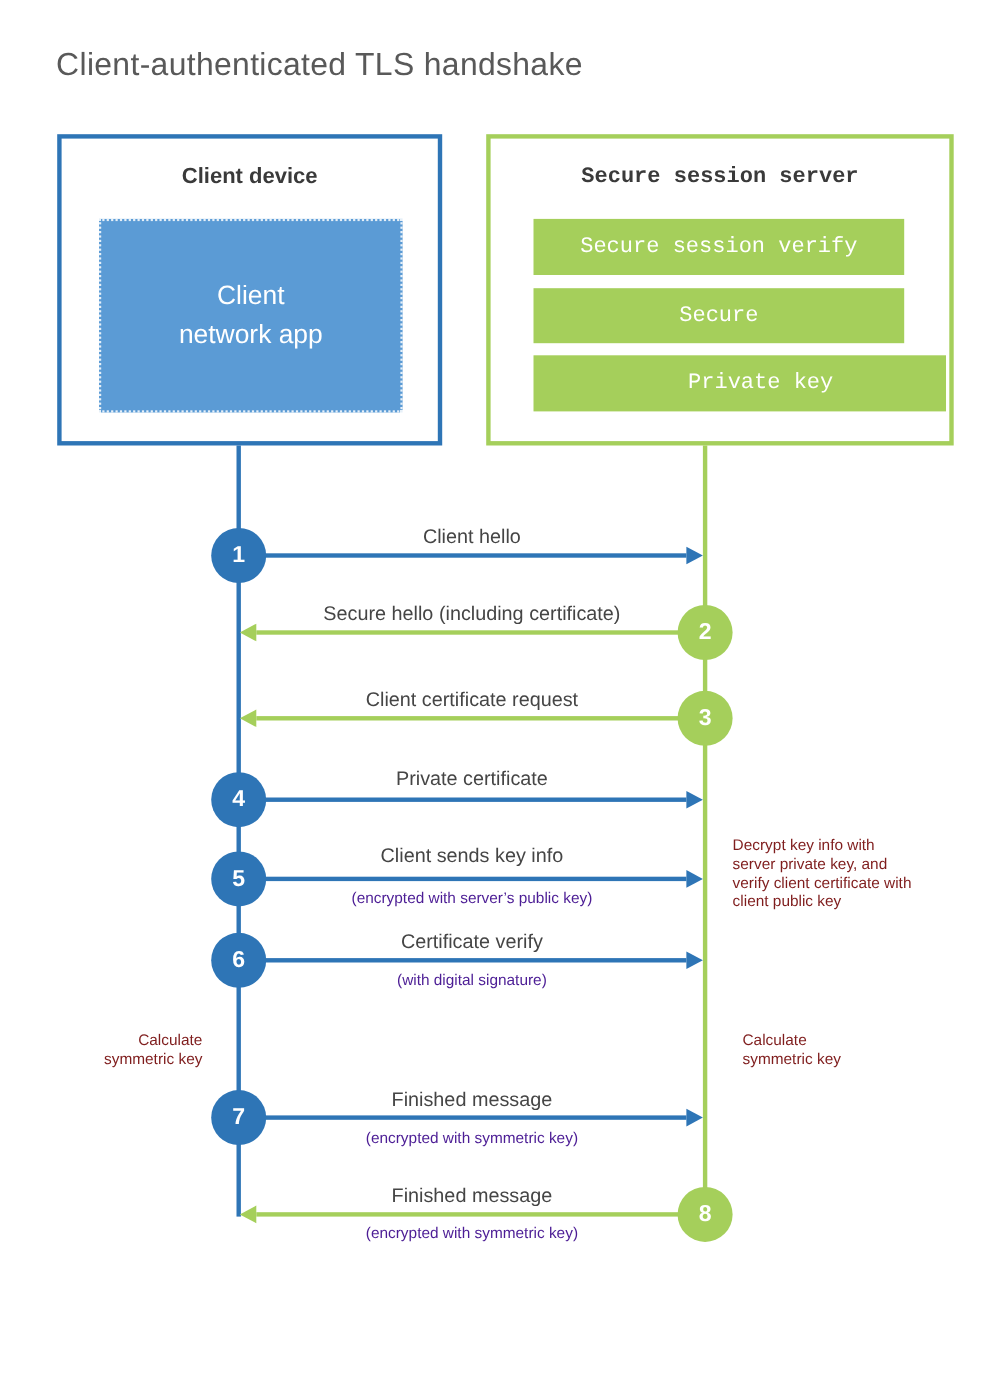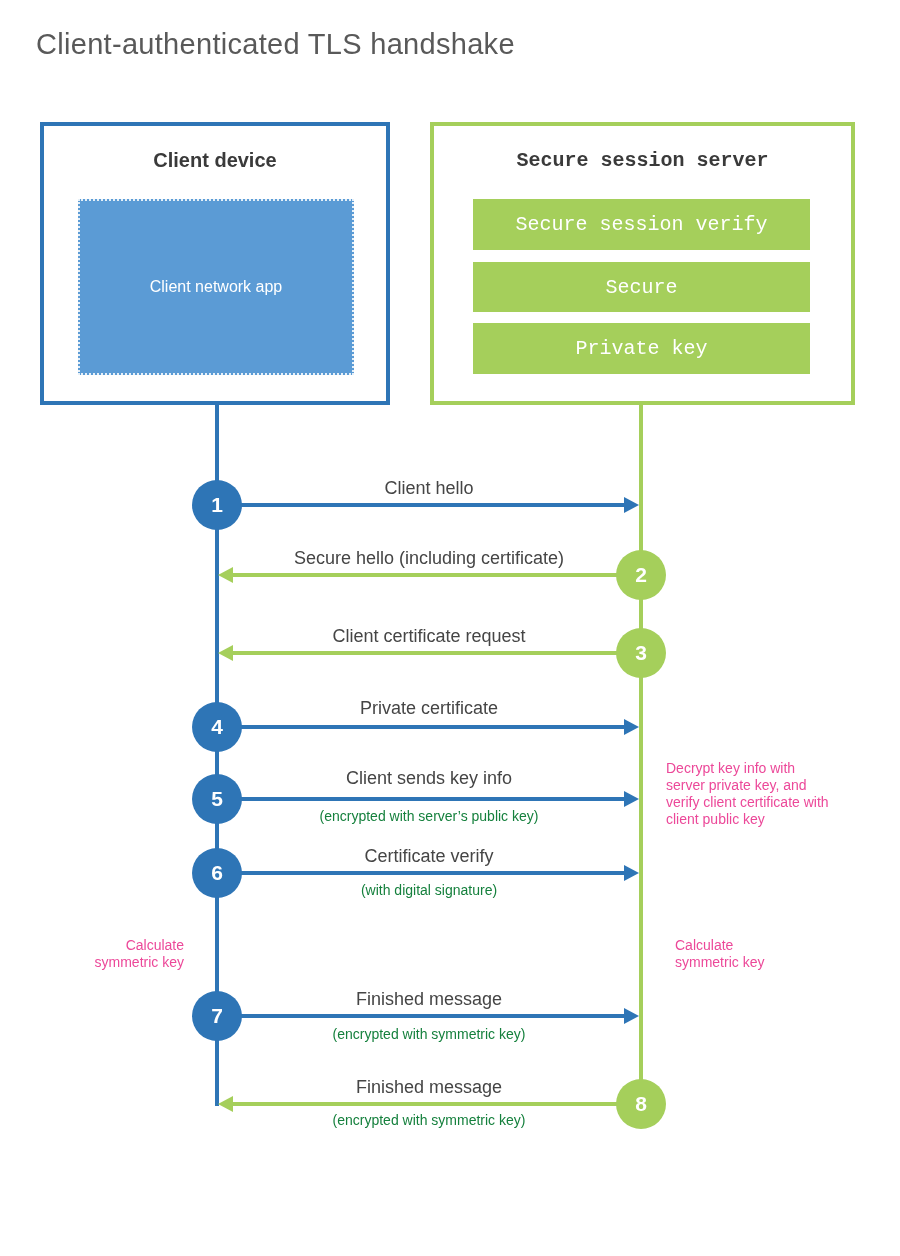--- a/index.html
+++ b/index.html
@@ -2,39 +2,39 @@
 <html style="--blue: #2e75b6; --light-blue: #5b9bd5; --green: #a5cf5b;"><head>
 <meta charset="utf-8">
 <style>
   html,body { margin:0; padding:0; background:#ffffff; }
   .canvas {
     position:relative; width:900px; height:1256px; background:#ffffff;
     font-family:"Liberation Sans", sans-serif; overflow:hidden;
   }
   .page-title {
     position:absolute; left:36px; top:28px; font-size:29px; font-weight:300;
-    color:#595959; letter-spacing:0.3px; margin:0;
+    color:#595959; letter-spacing:0.3px; margin:15px;
   }
   
-  .box { position:absolute; top:122px; height:283px; background:#fff; box-sizing:border-box; }
+  .box { position:absolute; top:122px; height:283px; background:#fff; box-sizing:border-box;margin-left:12px; }
   .box.client { left:40px;  width:350px; border:4px solid var(--blue); }
   .box.server { left:430px; width:425px; border:4px solid var(--green);font-family:Liberation Mono, monospace; }
   .box-title { margin-top:23px; text-align:center; font-size:20px; font-weight:700; color:#3a3a3a; }
   .client-app {
     position:absolute; left:34px; top:73px; width:276px; height:176px; box-sizing:border-box;
     background:var(--light-blue); border:2px dotted rgba(255,255,255,.85);
     display:flex; align-items:center; justify-content:center; text-align:center;
-    color:#fff; font-size:16px;
+    color:#fff; font-size:24px;
   }
   .client-app span { max-width:150px; line-height:1.5; }
   .bar {
     position:absolute; left:39px; width:337px; height:51px; background:var(--green);
     color:#fff; font-size:20px; display:flex; align-items:center; justify-content:center;
   }
-  .bar.b1 { top:73px; } .bar.b2 { top:136px; height:50px; } .bar.b3 { top:197px; }
+  .bar.b1 { top:73px; } .bar.b2 { top:136px; height:50px; } .bar.b3 { top:197px;padding-left:38px; }
   
   .lifeline { position:absolute; width:4px; top:405px; }
   .lifeline.client { left:215px; height:701px; background:var(--blue); }
   .lifeline.server { left:639px; height:699px; background:var(--green); }
   
   .circle {
     position:absolute; width:50px; height:50px; border-radius:50%;
     color:#fff; font-size:21px; font-weight:700;
     display:flex; align-items:center; justify-content:center;
   }
@@ -47,23 +47,23 @@
     content:""; position:absolute; right:-15px; top:-6px; width:0; height:0;
     border-left:15px solid var(--blue); border-top:8px solid transparent; border-bottom:8px solid transparent;
   }
   .arrow.left { left:233px; width:408px; background:var(--green); }
   .arrow.left::before {
     content:""; position:absolute; left:-15px; top:-6px; width:0; height:0;
     border-right:15px solid var(--green); border-top:8px solid transparent; border-bottom:8px solid transparent;
   }
   
   .msg-label { position:absolute; left:219px; width:420px; text-align:center; font-size:18px; color:#454545; }
-  .msg-sub   { position:absolute; left:219px; width:420px; text-align:center; font-size:14px; color:#15803d; }
+  .msg-sub   { position:absolute; left:219px; width:420px; text-align:center; font-size:14px; color:#4c1d95; }
   
-  .note { position:absolute; font-size:14px; color:#ec4899; line-height:17px; }
+  .note { position:absolute; font-size:14px; color:#7f1d1d; line-height:17px; }
   .note.decrypt    { left:666px; top:760px; width:168px; }
   .note.calc-left  { left:64px;  top:937px; width:120px; text-align:right; }
   .note.calc-right { left:675px; top:937px; width:120px; }
 </style>
 </head>
 <body>
 
 <div class="canvas">
 
   <h1 class="page-title">Client-authenticated TLS handshake</h1>

